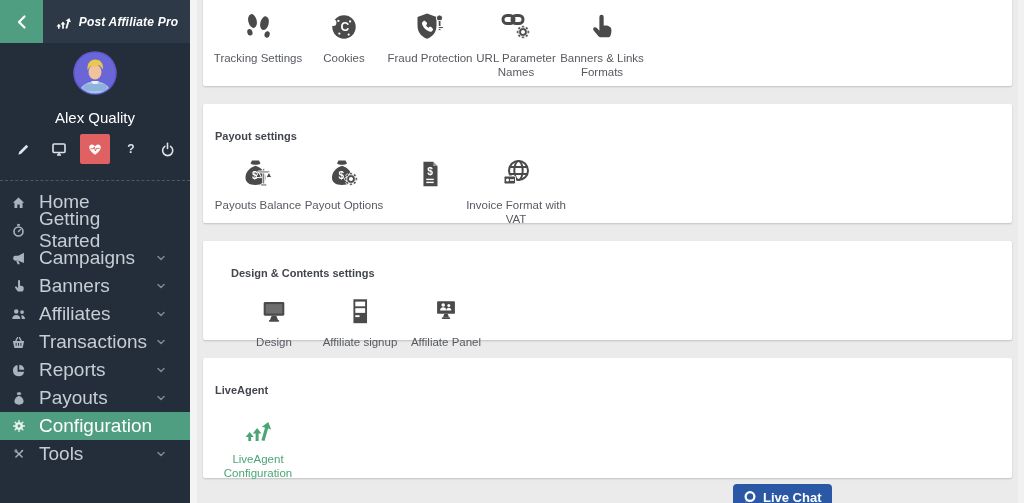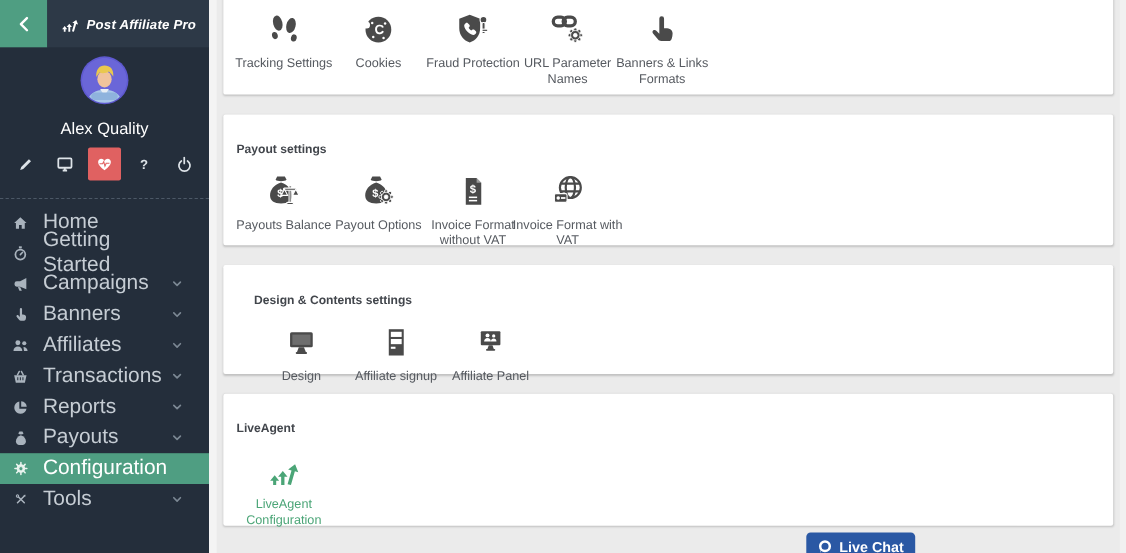--- a/index.html
+++ b/index.html
@@ -436,21 +436,20 @@
         <div class="tile">
           <span class="t-icon">
             <svg width="30" height="30" viewBox="0 0 32 32">
                 <path d="M9 3h10.5l4.5 4.5V29H9z" fill="#4a4a4a"></path>
                 <path d="M19.5 3l4.5 4.5h-4.5z" fill="#ffffff" opacity="0.45"></path>
                 <text x="16" y="17.5" text-anchor="middle" font-size="11" font-weight="bold" fill="#ffffff">$</text>
                 <rect x="12" y="21" width="8" height="1.5" fill="#ffffff"></rect>
                 <rect x="12" y="24.2" width="8" height="1.5" fill="#ffffff"></rect>
               </svg>
           </span>
-          <div class="t-label">Invoice Format without VAT</div>
         </div>
         <div class="tile">
           <span class="t-icon">
             <svg width="32" height="32" viewBox="0 0 32 32">
                 <g fill="none" stroke="#4a4a4a" stroke-width="2">
                   <circle cx="18.5" cy="13.5" r="9.5"></circle>
                   <ellipse cx="18.5" cy="13.5" rx="4.2" ry="9.5"></ellipse>
                   <path d="M9.5 10h18M9.5 17h18"></path>
                 </g>
                 <g>

